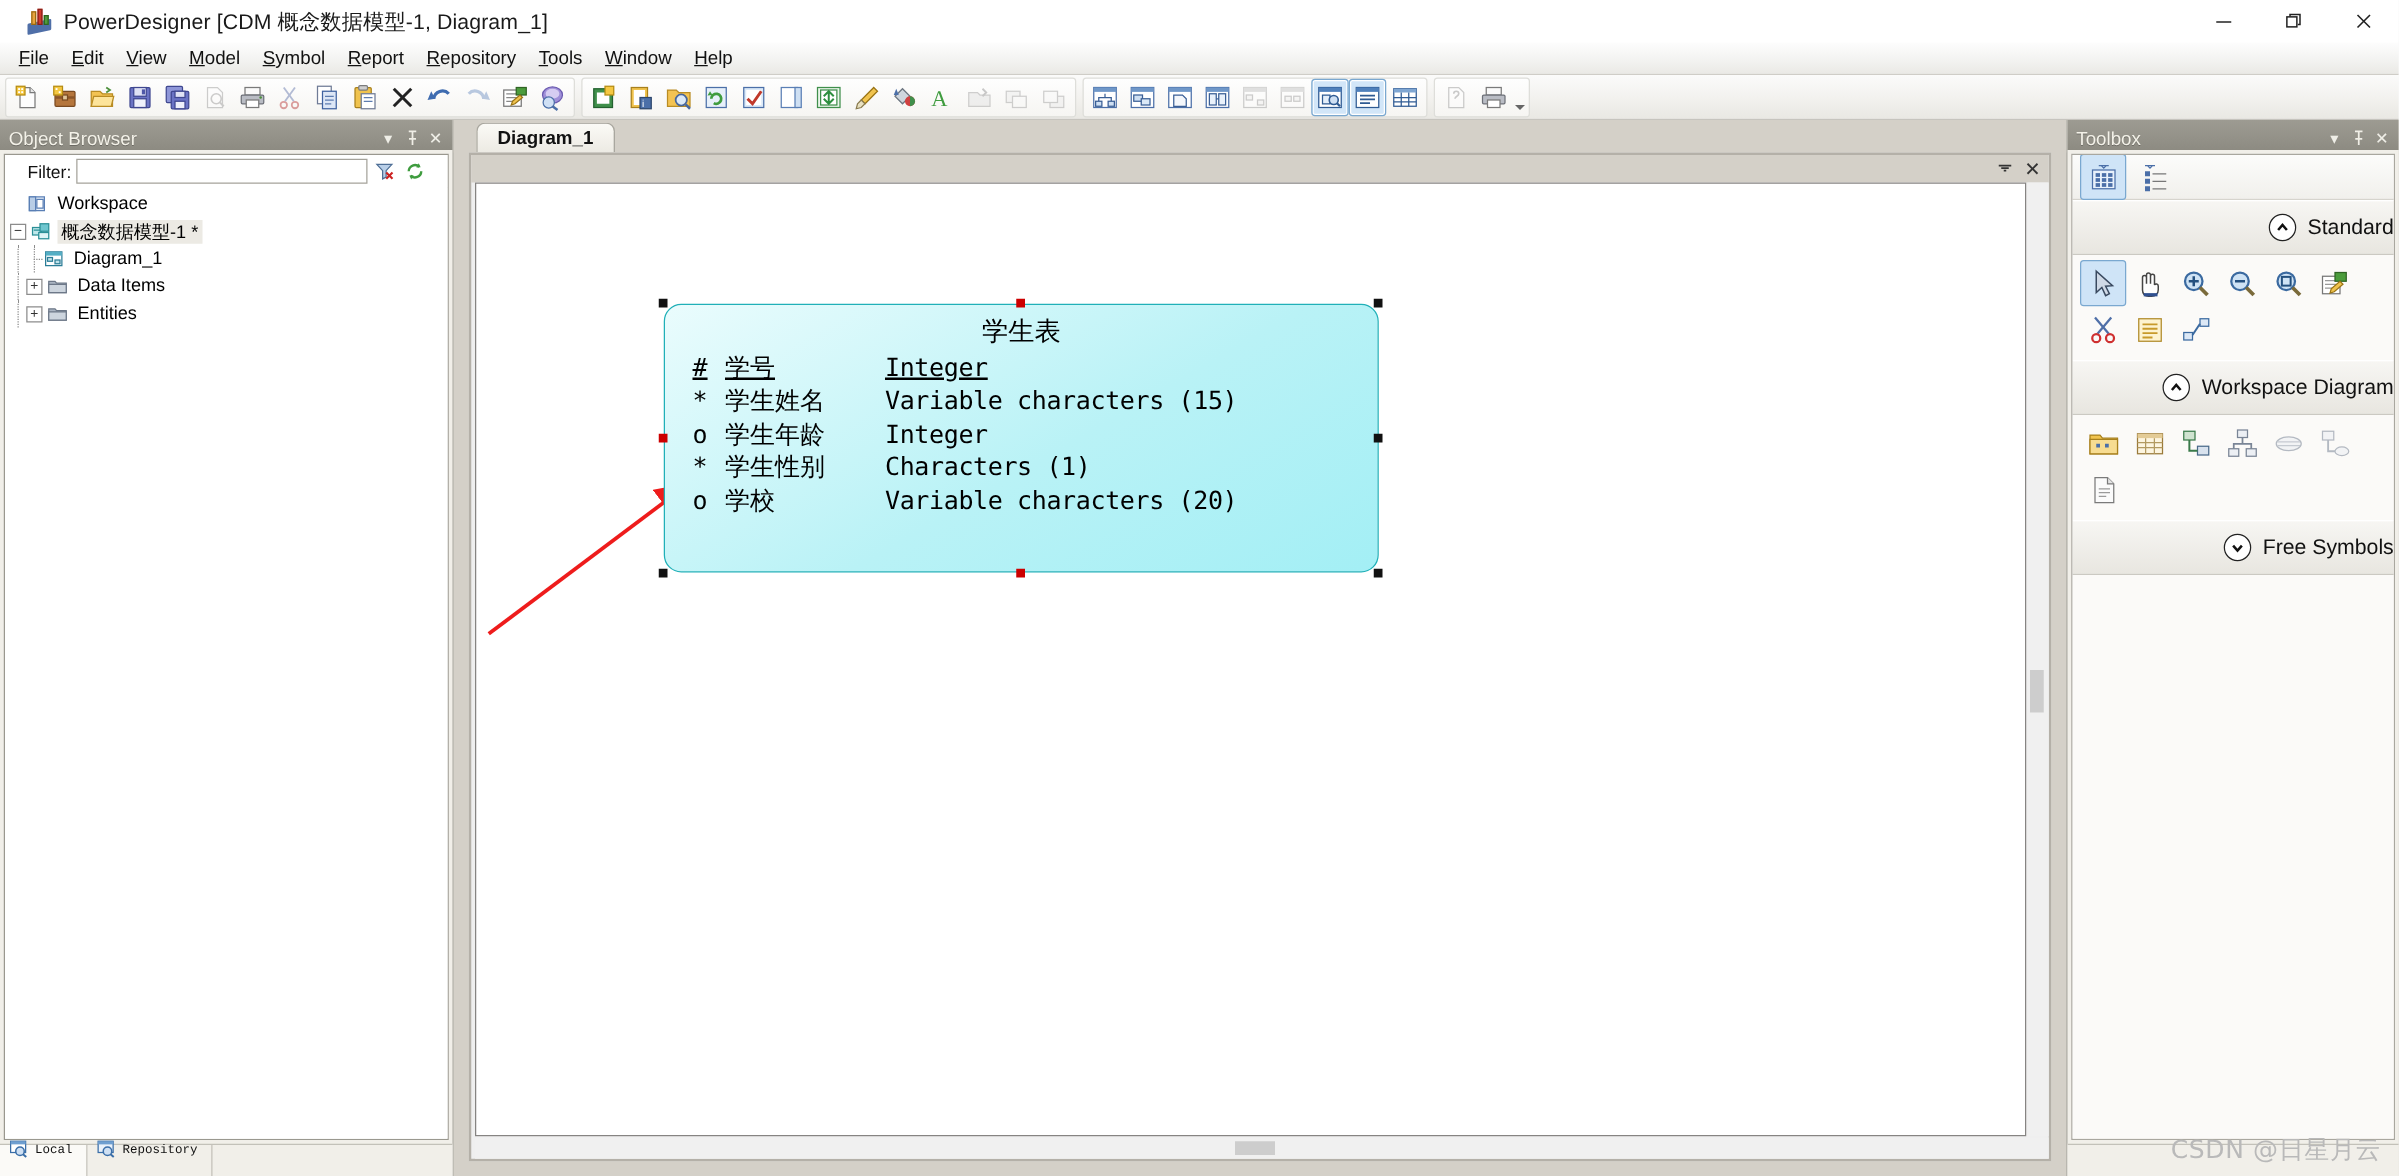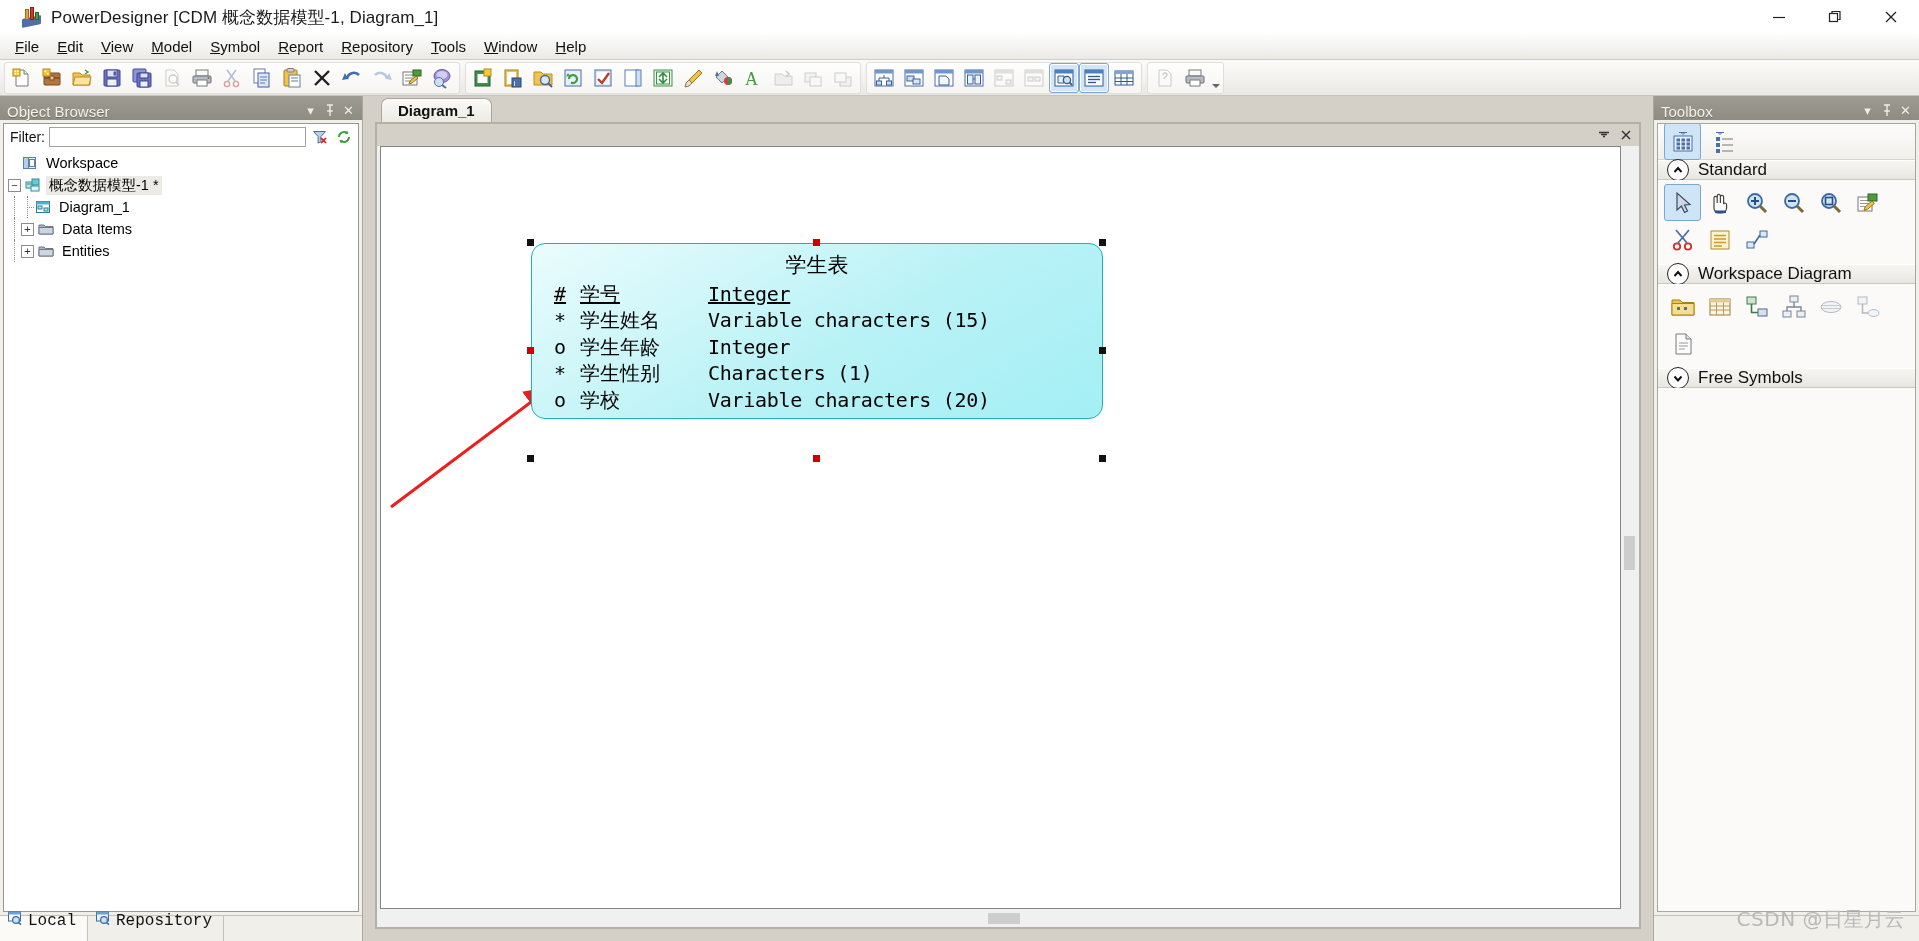--- a/index.html
+++ b/index.html
@@ -85,36 +85,36 @@
   .leftpanel { width: 363px; flex:0 0 363px; display:flex; flex-direction:column; background:#f1efe9; border-right:1px solid #a9a79f; }
   .panel-header {
     height: 24px; flex:0 0 24px;
     background: linear-gradient(180deg,#9d9b92 0%, #8d8b82 100%);
     display:flex; align-items:flex-end; padding: 0 4px 0 7px;
     color:#f4f2e9; font-size:15px;
   }
   .panel-header .ph-title { flex:1 1 auto; white-space:nowrap; text-shadow:0 1px 0 rgba(0,0,0,.25); }
   .ph-btn { width:19px;height:20px;display:flex;align-items:center;justify-content:center;color:#efeee7;font-size:13px;}
   .panel-inner { flex:1 1 auto; display:flex; flex-direction:column; margin:3px; background:#fff; border:1px solid #9a988f; min-height:0;}
-  .filterrow { height:26px; flex:0 0 26px; display:flex; align-items:center; gap:4px; padding: 2px 4px; background:#fff;}
+  .filterrow { height:26px; flex:0 0 26px; display:flex; align-items:center; gap:4px; padding: 2px 16px; background:#fff;}
   .filterlabel { font-size:14px; color:#111; padding-left:2px;}
   .filterinput { flex:1 1 auto; height:20px; border:1px solid #a5a39b; background:#fff; font-size:13px; padding:0 3px; font-family:"Liberation Sans",sans-serif;}
   .ficon { width:20px;height:20px;display:flex;align-items:center;justify-content:center;}
   .tree { flex:1 1 auto; overflow:auto; padding: 2px 0 0 0; background:#fff; font-size:14.5px; color:#000; position:relative;}
   .trow { display:flex; align-items:center; height:22px; white-space:nowrap; padding-left:4px; }
   .expander { width:13px;height:13px;border:1px solid #8c8c8c;background:#fff;display:flex;align-items:center;justify-content:center;font-size:11px;line-height:1;color:#333;margin-right:3px;flex:0 0 13px;}
   .indentline { width:13px; height:22px; flex:0 0 13px; position:relative; }
   .indentline.v:after{content:"";position:absolute;left:6px;top:0;bottom:0;border-left:1px dotted #8c8c8c;}
   .indentline.t:after{content:"";position:absolute;left:6px;top:0;bottom:0;border-left:1px dotted #8c8c8c;}
   .indentline.t:before{content:"";position:absolute;left:6px;top:11px;width:7px;border-top:1px dotted #8c8c8c;}
   .titem-icon { width:18px;height:18px;margin-right:4px;display:flex;align-items:center;justify-content:center;flex:0 0 18px;}
   .tlabel { padding: 0 3px; }
   .tlabel.sel { background:#eceaE4; }
   .statusbar-left { height:26px; flex:0 0 26px; display:flex; align-items:stretch; background:#f1efe9; border-top:1px solid #c3c1b9; }
-  .sbtab { display:flex;align-items:center;gap:5px;padding:0 11px 16px 7px;font-size:16px;font-family:"Liberation Mono",monospace; color:#111; border-right:1px solid #c3c1b9;}
+  .sbtab { display:flex;align-items:center;gap:5px;padding:0 11px 16px 7px;font-size:10px;font-family:"Liberation Mono",monospace; color:#111; border-right:1px solid #c3c1b9;}
   .sbtab.on { background:#fbfaf7; }
 
   
   .center { flex:1 1 auto; display:flex; flex-direction:column; min-width:0; background:#d4d0c8; padding: 0px; }
   .tabstrip { height:26px; flex:0 0 26px; display:flex; align-items:flex-end; padding-left:18px; background:#d4d0c8; position:relative;}
   .doctab {
     height: 24px; padding: 0 16px 0 16px;
     display:flex; align-items:center;
     background: linear-gradient(180deg,#fbfaf6 0%, #eceae3 100%);
     border:1px solid #a9a79f; border-bottom:none;
@@ -151,24 +151,24 @@
   .handle.red { background:#c00; }
 
   .arrow-svg { position:absolute; left:0; top:0; pointer-events:none; }
 
   
   .rightpanel { width:266px; flex:0 0 266px; display:flex; flex-direction:column; background:#f1efe9; border-left:1px solid #a9a79f;}
   .tb-inner { flex:1 1 auto; margin:3px; background:#fbfaf8; border:1px solid #a9a79f; display:flex; flex-direction:column; overflow:hidden;}
   .tb-toprow { height:36px; flex:0 0 36px; display:flex; align-items:center; gap:4px; padding:2px 6px;
      background: linear-gradient(180deg,#fcfcfb 0%, #f1f0ec 100%); border-bottom:1px solid #d6d4cd;}
   .tb-section {
-    height:20px; display:flex; align-items:center; gap:9px; padding-left:9px;
+    height:44px; display:flex; align-items:center; gap:9px; padding-left:9px;
     background: linear-gradient(180deg,#f7f6f3 0%, #e8e6e0 100%);
     border-top:1px solid #fff; border-bottom:1px solid #cbc9c2;
-    font-size:17px; color:#111;
+    font-size:17px; color:#111;justify-content:flex-end;
   }
   .chev { width:22px;height:22px;border:1.6px solid #222;border-radius:50%;display:flex;align-items:center;justify-content:center;background:#fff;flex:0 0 22px;}
   .tb-items { display:flex; flex-wrap:wrap; padding:4px 4px 6px 6px; background:#fbfaf8; }
   .tb-btn { width:37px;height:37px;display:flex;align-items:center;justify-content:center;border:1px solid transparent;border-radius:3px;}
   .tb-btn.active{background:#cfe4f7;border:1px solid #7aa8d0;}
   .tb-rest { flex:1 1 auto; background:#fbfaf8; }
 
   .watermark { position:absolute; right:14px; bottom:8px; font-size:20px; color:#b9b9b9; font-family:"DejaVu Sans",sans-serif; letter-spacing:.5px;}
   .bottomstrip { height:26px; flex:0 0 26px; background:#f1efe9; border-top:1px solid #c3c1b9; position:relative;}
 </style>
@@ -687,21 +687,21 @@
 
             <svg class="arrow-svg" width="300" height="260" viewBox="0 0 300 260" style="left:-40px; top:130px;">
               <defs>
                 <marker id="ah" markerWidth="9" markerHeight="9" refX="7" refY="4.5" orient="auto">
                   <path d="M0,0 L9,4.5 L0,9 z" fill="#ee1c1c"></path>
                 </marker>
               </defs>
               <line x1="50" y1="230" x2="206" y2="113" stroke="#ee1c1c" stroke-width="3" marker-end="url(#ah)"></line>
             </svg>
 
-            <div class="entity" style="left:150px; top:96px; width:572px; height:176px;">
+            <div class="entity" style="left:150px; top:96px; width:572px; height:215px;">
               <div class="entity-title">学生表</div>
               <div class="attrs">
                 <div class="attr pk">
                   <span class="mk">#</span>
                   <span class="nm">学号</span>
                   <span class="ty">Integer</span>
                 </div>
                 <div class="attr">
                   <span class="mk">*</span>
                   <span class="nm">学生姓名</span>

